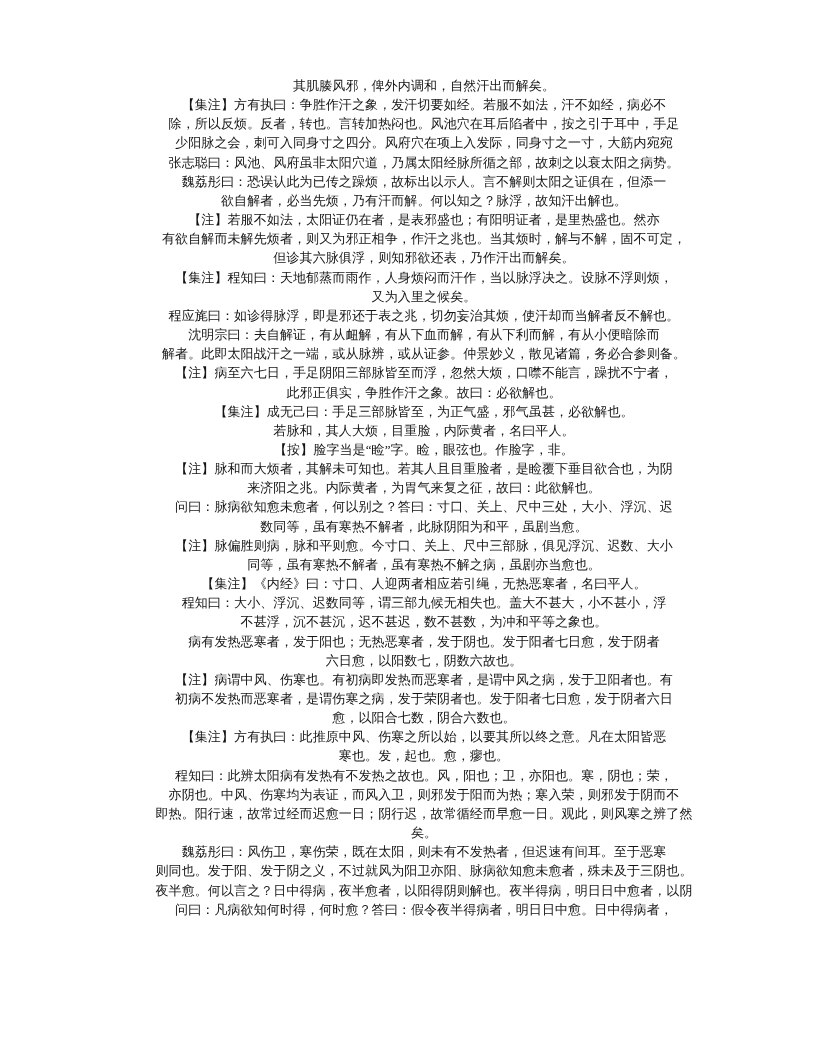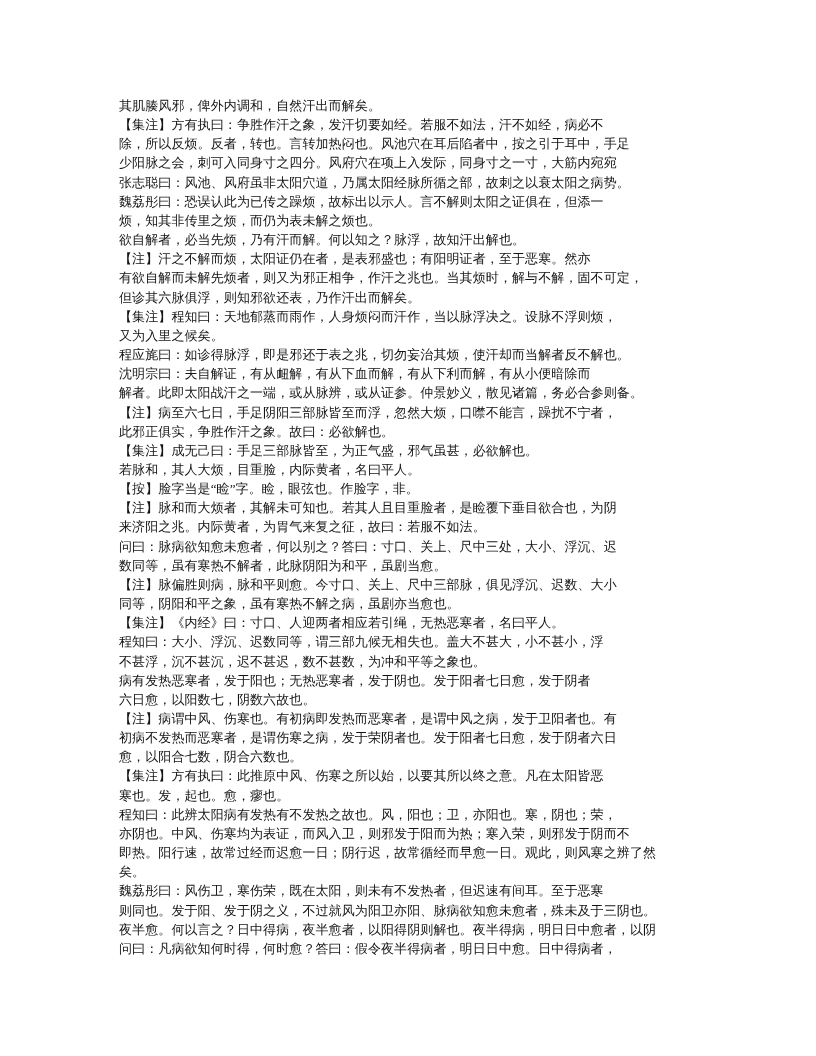--- a/index.html
+++ b/index.html
@@ -11,63 +11,63 @@
     position: relative;
     width: 816px;
     height: 1056px;
     background: #ffffff;
     overflow: hidden;
     font-family: "Liberation Serif", "DejaVu Serif", serif;
   }
   .text-block {
     position: absolute;
     left: 119px;
-    top: 96px;
+    top: 76px;
     width: 610px;
+    text-align: center;
   }
   .line {
     font-size: 13px;
     line-height: 19.15px;
     color: #141414;
     white-space: nowrap;
     letter-spacing: 0.1px;
   }
 </style>
 </head>
 <body>
 
 <div class="page">
   <div class="text-block" id="text-block">
       <div class="line">其肌腠风邪，俾外内调和，自然汗出而解矣。</div>
       <div class="line">【集注】方有执曰：争胜作汗之象，发汗切要如经。若服不如法，汗不如经，病必不</div>
       <div class="line">除，所以反烦。反者，转也。言转加热闷也。风池穴在耳后陷者中，按之引于耳中，手足</div>
       <div class="line">少阳脉之会，刺可入同身寸之四分。风府穴在项上入发际，同身寸之一寸，大筋内宛宛</div>
       <div class="line">张志聪曰：风池、风府虽非太阳穴道，乃属太阳经脉所循之部，故刺之以衰太阳之病势。</div>
       <div class="line">魏荔彤曰：恐误认此为已传之躁烦，故标出以示人。言不解则太阳之证俱在，但添一</div>
-      <div class="line">烦，知其非传里之烦，而仍为表未解之烦也。</div>
       <div class="line">欲自解者，必当先烦，乃有汗而解。何以知之？脉浮，故知汗出解也。</div>
-      <div class="line">【注】汗之不解而烦，太阳证仍在者，是表邪盛也；有阳明证者，至于恶寒。然亦</div>
+      <div class="line">【注】若服不如法，太阳证仍在者，是表邪盛也；有阳明证者，是里热盛也。然亦</div>
       <div class="line">有欲自解而未解先烦者，则又为邪正相争，作汗之兆也。当其烦时，解与不解，固不可定，</div>
       <div class="line">但诊其六脉俱浮，则知邪欲还表，乃作汗出而解矣。</div>
       <div class="line">【集注】程知曰：天地郁蒸而雨作，人身烦闷而汗作，当以脉浮决之。设脉不浮则烦，</div>
       <div class="line">又为入里之候矣。</div>
       <div class="line">程应旄曰：如诊得脉浮，即是邪还于表之兆，切勿妄治其烦，使汗却而当解者反不解也。</div>
       <div class="line">沈明宗曰：夫自解证，有从衄解，有从下血而解，有从下利而解，有从小便暗除而</div>
       <div class="line">解者。此即太阳战汗之一端，或从脉辨，或从证参。仲景妙义，散见诸篇，务必合参则备。</div>
       <div class="line">【注】病至六七日，手足阴阳三部脉皆至而浮，忽然大烦，口噤不能言，躁扰不宁者，</div>
       <div class="line">此邪正俱实，争胜作汗之象。故曰：必欲解也。</div>
       <div class="line">【集注】成无己曰：手足三部脉皆至，为正气盛，邪气虽甚，必欲解也。</div>
       <div class="line">若脉和，其人大烦，目重脸，内际黄者，名曰平人。</div>
       <div class="line">【按】脸字当是“睑”字。睑，眼弦也。作脸字，非。</div>
       <div class="line">【注】脉和而大烦者，其解未可知也。若其人且目重脸者，是睑覆下垂目欲合也，为阴</div>
-      <div class="line">来济阳之兆。内际黄者，为胃气来复之征，故曰：若服不如法。</div>
+      <div class="line">来济阳之兆。内际黄者，为胃气来复之征，故曰：此欲解也。</div>
       <div class="line">问曰：脉病欲知愈未愈者，何以别之？答曰：寸口、关上、尺中三处，大小、浮沉、迟</div>
       <div class="line">数同等，虽有寒热不解者，此脉阴阳为和平，虽剧当愈。</div>
       <div class="line">【注】脉偏胜则病，脉和平则愈。今寸口、关上、尺中三部脉，俱见浮沉、迟数、大小</div>
-      <div class="line">同等，阴阳和平之象，虽有寒热不解之病，虽剧亦当愈也。</div>
+      <div class="line">同等，虽有寒热不解者，虽有寒热不解之病，虽剧亦当愈也。</div>
       <div class="line">【集注】《内经》曰：寸口、人迎两者相应若引绳，无热恶寒者，名曰平人。</div>
       <div class="line">程知曰：大小、浮沉、迟数同等，谓三部九候无相失也。盖大不甚大，小不甚小，浮</div>
       <div class="line">不甚浮，沉不甚沉，迟不甚迟，数不甚数，为冲和平等之象也。</div>
       <div class="line">病有发热恶寒者，发于阳也；无热恶寒者，发于阴也。发于阳者七日愈，发于阴者</div>
       <div class="line">六日愈，以阳数七，阴数六故也。</div>
       <div class="line">【注】病谓中风、伤寒也。有初病即发热而恶寒者，是谓中风之病，发于卫阳者也。有</div>
       <div class="line">初病不发热而恶寒者，是谓伤寒之病，发于荣阴者也。发于阳者七日愈，发于阴者六日</div>
       <div class="line">愈，以阳合七数，阴合六数也。</div>
       <div class="line">【集注】方有执曰：此推原中风、伤寒之所以始，以要其所以终之意。凡在太阳皆恶</div>
       <div class="line">寒也。发，起也。愈，瘳也。</div>

